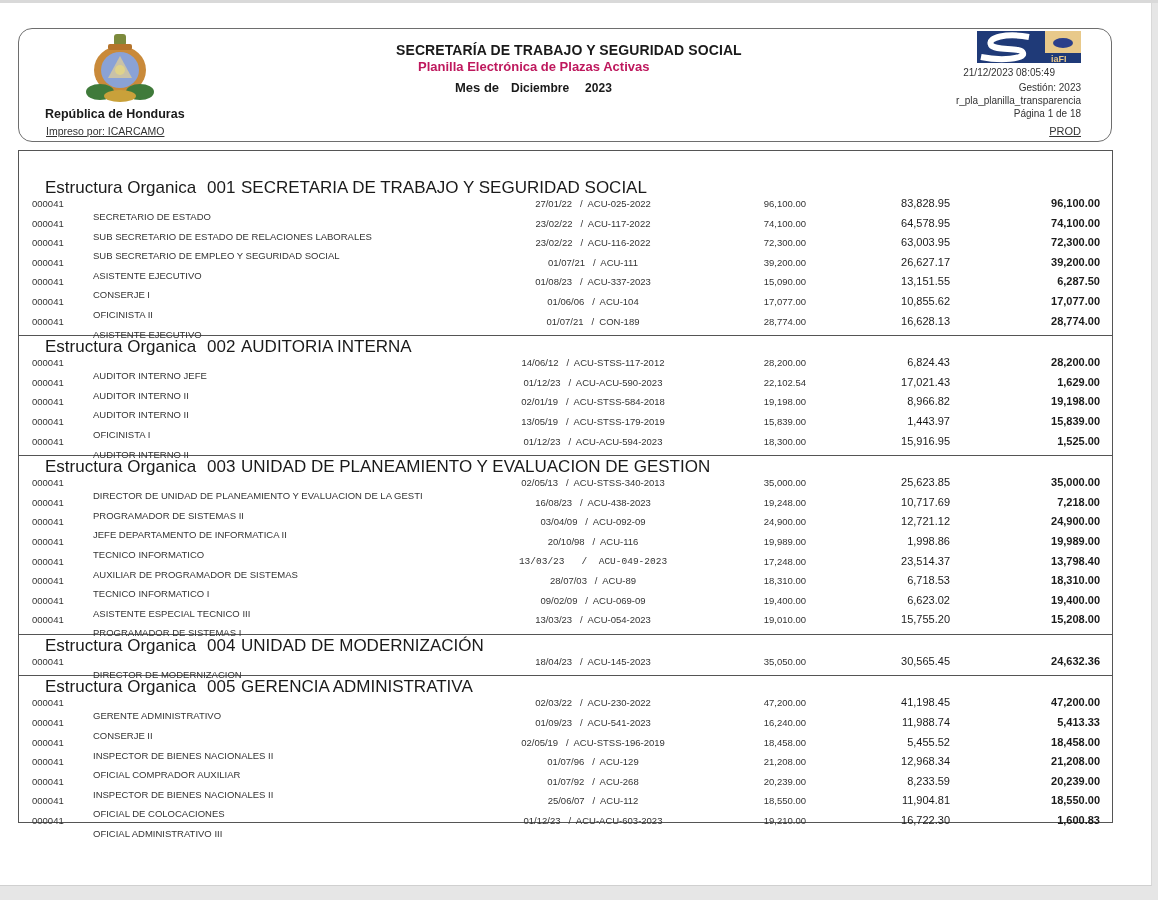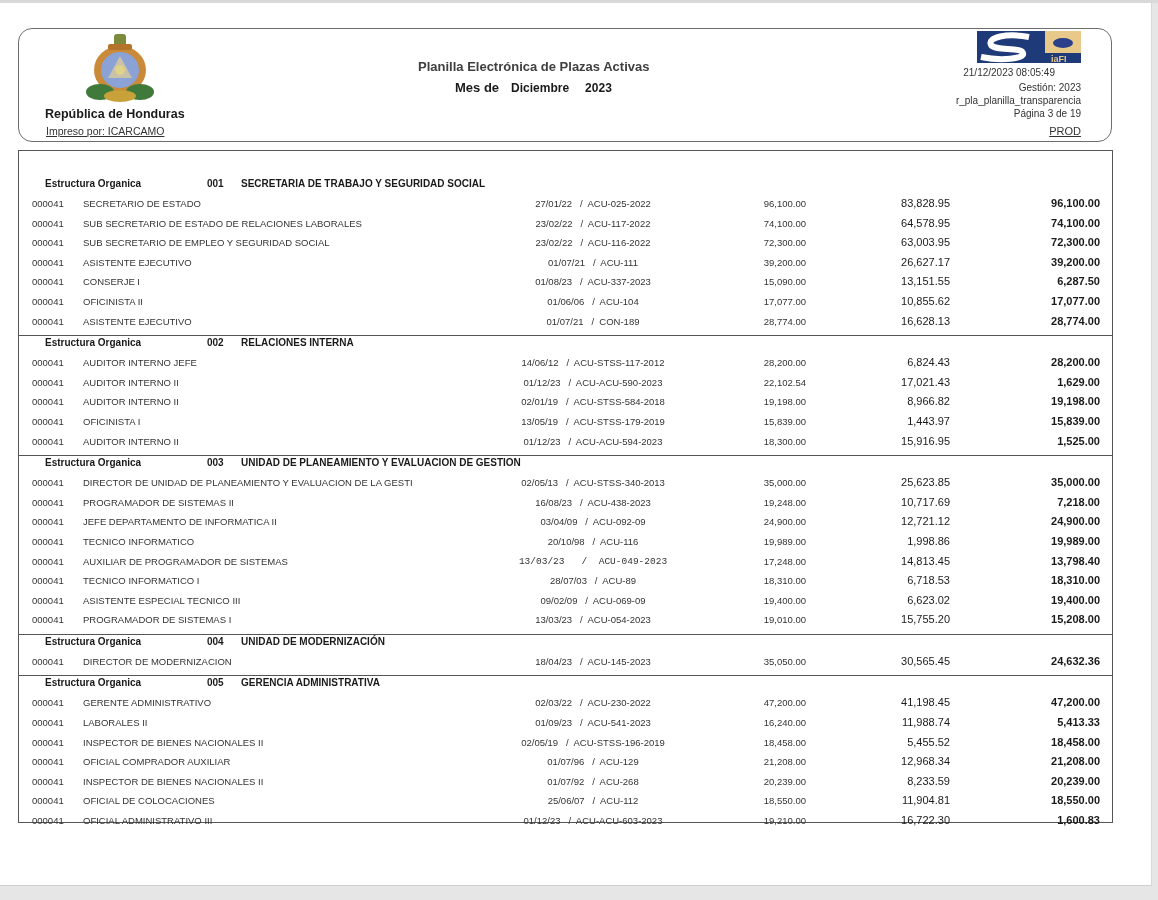--- a/index.html
+++ b/index.html
@@ -37,21 +37,21 @@
   .printed-by {
     position: absolute; left: 46px; top: 125px;
     font-size: 10.5px; color: #333; text-decoration: underline;
   }
   .title-main {
     position: absolute; left: 396px; top: 42px; width: 360px;
     font-size: 14px; font-weight: bold; color: #1a1a1a; letter-spacing: 0.1px;
   }
   .title-sub {
     position: absolute; left: 418px; top: 59px;
-    font-size: 13px; font-weight: bold; color: #404040;
+    font-size: 13px; font-weight: bold; color: #be185d;
   }
   .month-row {
     position: absolute; left: 455px; top: 80px;
     font-size: 13px; font-weight: bold; color: #1a1a1a;
   }
   .month-row .m { font-size: 12px; margin-left: 6px; padding-left: 6px; }
   .month-row .y { font-size: 12px; margin-left: 16px; }
   .logo {
     position: absolute; left: 977px; top: 31px; width: 104px; height: 32px;
   }
@@ -78,29 +78,29 @@
     position: absolute; top: 0; height: 24px; line-height: 22px;
     font-size: 11px; font-weight: bold; color: #1a1a1a; text-align: center;
     border-right: 1px solid #777;
   }
   .th:last-child { border-right: none; }
   .tbody { position: absolute; left: 0; top: 26px; width: 100%; }
   .section { border-bottom: 1.5px solid #555; }
   .section:last-child { border-bottom: none; }
   .sec-head {
     height: 17px; position: relative;
-    font-size: 10px; font-weight: bold; color: #1a1a1a;
+    font-size: 17px; font-weight: normal; color: #1a1a1a;
   }
   .sec-head .lbl { position: absolute; left: 26px; top: 1px; }
   .sec-head .code { position: absolute; left: 188px; top: 1px; }
   .sec-head .name { position: absolute; left: 222px; top: 1px; }
   .row { height: 19.6px; position: relative; font-size: 9.5px; color: #333; }
   .row span { position: absolute; top: 4px; white-space: nowrap; }
   .c-plan { left: 13px; }
-  .c-desc { left: 64px; }
+  .c-desc { left: 74px; margin-top: 13px; }
   .c-fecha { left: 494px; width: 160px; text-align: center; }
   .c-sueldo { right: 306px; text-align: right; }
   .c-neto { right: 162px; text-align: right; font-size: 11px; font-weight: normal; color: #1a1a1a; top: 3px !important; }
   .c-pagos { right: 12px; text-align: right; font-size: 11px; font-weight: bold; color: #1a1a1a; top: 3px !important; }
   .sec-gap { height: 4px; }
 </style>
 </head>
 <body>
 
 <div class="page">
@@ -115,37 +115,38 @@
     <circle cx="38" cy="40" r="5" fill="#e0d38a"></circle>
     <rect x="32" y="4" width="12" height="12" rx="3" fill="#7c8a3c"></rect>
     <rect x="26" y="14" width="24" height="6" rx="2" fill="#b5742c"></rect>
     <ellipse cx="18" cy="62" rx="14" ry="8" fill="#3f7a3a"></ellipse>
     <ellipse cx="58" cy="62" rx="14" ry="8" fill="#3f7a3a"></ellipse>
     <ellipse cx="38" cy="66" rx="16" ry="6" fill="#c9a13a"></ellipse>
   </svg>
   <div class="country">República de Honduras</div>
   <div class="printed-by">Impreso por: ICARCAMO</div>
 
+  <div class="title-main">SECRETARÍA DE TRABAJO Y SEGURIDAD SOCIAL</div>
   <div class="title-sub">Planilla Electrónica de Plazas Activas</div>
   <div class="month-row">
     <span>Mes de</span><span class="m">Diciembre</span><span class="y">2023</span>
   </div>
 
   <svg class="logo" viewBox="0 0 104 32">
     <rect x="0" y="0" width="68" height="32" fill="#1f3a78"></rect>
     <path d="M52 6 C30 2, 10 6, 14 14 C18 20, 44 16, 46 22 C48 28, 24 30, 4 26" stroke="#ffffff" stroke-width="6" fill="none"></path>
     <rect x="68" y="0" width="36" height="32" fill="#e8c98a"></rect>
     <ellipse cx="86" cy="12" rx="10" ry="5" fill="#2b3f8a"></ellipse>
     <rect x="68" y="22" width="36" height="10" fill="#1f3a78"></rect>
     <text x="74" y="31" font-size="9" fill="#e8c98a" font-family="Liberation Sans, sans-serif" font-weight="bold">iaFI</text>
   </svg>
   <div class="meta meta-date">21/12/2023 08:05:49</div>
   <div class="meta meta-gestion">Gestión: 2023</div>
   <div class="meta meta-report">r_pla_planilla_transparencia</div>
-  <div class="meta meta-page">Página 3 de 19</div>
+  <div class="meta meta-page">Página 1 de 18</div>
   <div class="meta meta-env">PROD</div>
 
   <div class="table-box">
     <div class="tbody" id="tbody">
         <div class="section">
           <div class="sec-head">
             <span class="lbl">Estructura Organica</span>
             <span class="code">001</span>
             <span class="name">SECRETARIA DE TRABAJO Y SEGURIDAD SOCIAL</span>
           </div>
@@ -204,21 +205,21 @@
             <span class="c-sueldo">28,774.00</span>
             <span class="c-neto">16,628.13</span>
             <span class="c-pagos">28,774.00</span>
           </div>
           <div class="sec-gap"></div>
         </div>
         <div class="section">
           <div class="sec-head">
             <span class="lbl">Estructura Organica</span>
             <span class="code">002</span>
-            <span class="name">RELACIONES INTERNA</span>
+            <span class="name">AUDITORIA INTERNA</span>
           </div>
           <div class="row">
             <span class="c-plan">000041</span>
             <span class="c-desc">AUDITOR INTERNO JEFE</span>
             <span class="c-fecha" style="white-space: pre;">14/06/12   /  ACU-STSS-117-2012</span>
             <span class="c-sueldo">28,200.00</span>
             <span class="c-neto">6,824.43</span>
             <span class="c-pagos">28,200.00</span>
           </div>
           <div class="row">
@@ -291,21 +292,21 @@
             <span class="c-fecha" style="white-space: pre;">20/10/98   /  ACU-116</span>
             <span class="c-sueldo">19,989.00</span>
             <span class="c-neto">1,998.86</span>
             <span class="c-pagos">19,989.00</span>
           </div>
           <div class="row">
             <span class="c-plan">000041</span>
             <span class="c-desc">AUXILIAR DE PROGRAMADOR DE SISTEMAS</span>
             <span class="c-fecha" style="white-space: pre; font-family: Liberation Mono, monospace;">13/03/23   /  ACU-049-2023</span>
             <span class="c-sueldo">17,248.00</span>
-            <span class="c-neto">14,813.45</span>
+            <span class="c-neto">23,514.37</span>
             <span class="c-pagos">13,798.40</span>
           </div>
           <div class="row">
             <span class="c-plan">000041</span>
             <span class="c-desc">TECNICO INFORMATICO I</span>
             <span class="c-fecha" style="white-space: pre;">28/07/03   /  ACU-89</span>
             <span class="c-sueldo">18,310.00</span>
             <span class="c-neto">6,718.53</span>
             <span class="c-pagos">18,310.00</span>
           </div>
@@ -352,21 +353,21 @@
           <div class="row">
             <span class="c-plan">000041</span>
             <span class="c-desc">GERENTE ADMINISTRATIVO</span>
             <span class="c-fecha" style="white-space: pre;">02/03/22   /  ACU-230-2022</span>
             <span class="c-sueldo">47,200.00</span>
             <span class="c-neto">41,198.45</span>
             <span class="c-pagos">47,200.00</span>
           </div>
           <div class="row">
             <span class="c-plan">000041</span>
-            <span class="c-desc">LABORALES II</span>
+            <span class="c-desc">CONSERJE II</span>
             <span class="c-fecha" style="white-space: pre;">01/09/23   /  ACU-541-2023</span>
             <span class="c-sueldo">16,240.00</span>
             <span class="c-neto">11,988.74</span>
             <span class="c-pagos">5,413.33</span>
           </div>
           <div class="row">
             <span class="c-plan">000041</span>
             <span class="c-desc">INSPECTOR DE BIENES NACIONALES II</span>
             <span class="c-fecha" style="white-space: pre;">02/05/19   /  ACU-STSS-196-2019</span>
             <span class="c-sueldo">18,458.00</span>

